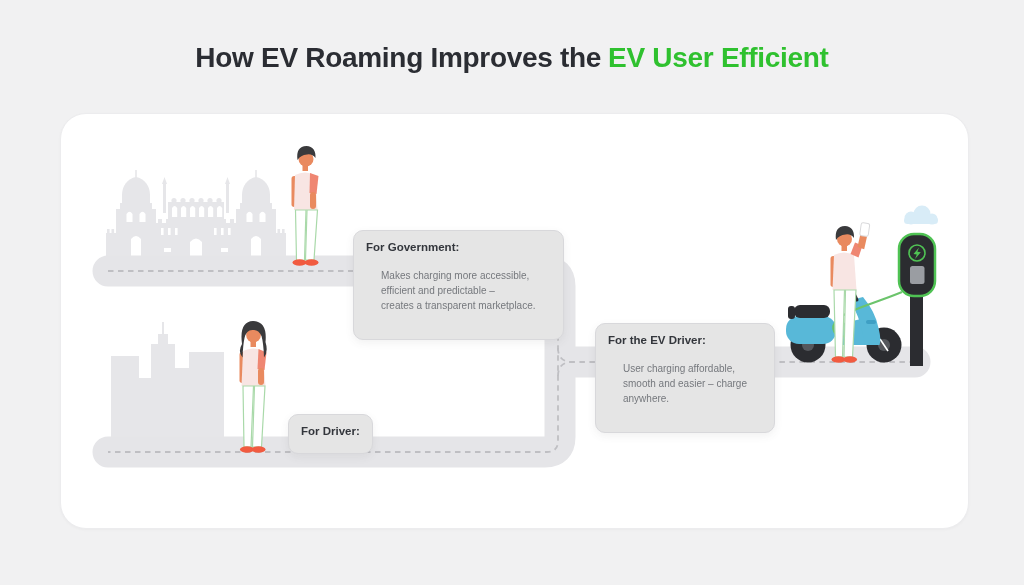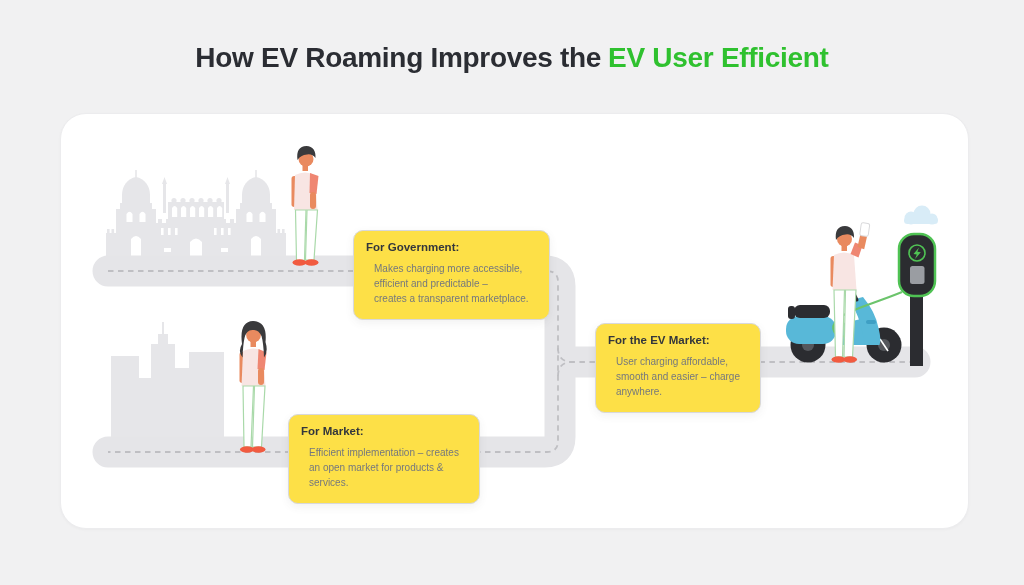--- a/index.html
+++ b/index.html
@@ -20,28 +20,28 @@
     position:absolute; left:60px; top:113px;
     width:907px; height:414px;
     background:#ffffff;
     border:1px solid #ececee;
     border-radius:26px;
     box-shadow:0 1px 3px rgba(0,0,0,0.03);
   }
   svg.art { position:absolute; left:0; top:0; border-radius:26px; }
   .callout {
     position:absolute;
-    background:#fde047;
+    background:#e5e5e5;
     border:1px solid #d8d8db;
     border-radius:10px;
-    padding:10px 12px 5px 12px;
+    padding:10px 12px 11px 12px;
     box-shadow:0 3px 9px rgba(80,80,80,0.08);
   }
   .callout h3 { margin:0 0 5px 0; font-size:11.5px; color:#33363c; font-weight:bold; }
-  .callout p  { margin:8px; font-size:10px; line-height:1.5; color:#75787d; white-space:pre-line; }
+  .callout p  { margin:15px; font-size:10px; line-height:1.5; color:#75787d; white-space:pre-line; }
   #callout-gov    { left:292px; top:116px; }
   #callout-driver { left:534px; top:209px; }
   #callout-market { left:227px; top:300px; }
 </style>
 </head>
 <body>
 
 <h1 class="title"><span>How EV Roaming Improves the</span><span class="green">EV User Efficient</span></h1>
 
 <div class="card">
@@ -212,26 +212,23 @@
   </svg>
 
   <div class="callout" id="callout-gov">
     <h3>For Government:</h3>
     <p>Makes charging more accessible,
 efficient and predictable –
 creates a transparent marketplace.</p>
   </div>
 
   <div class="callout" id="callout-driver">
-    <h3>For the EV Market:</h3>
+    <h3>For the EV Driver:</h3>
     <p>User charging affordable,
 smooth and easier – charge
 anywhere.</p>
   </div>
 
   <div class="callout" id="callout-market">
-    <h3>For Market:</h3>
-    <p>Efficient implementation – creates
-an open market for products &amp;
-services.</p>
+    <h3>For Driver:</h3>
   </div>
 
 </div>
 
 </body></html>

